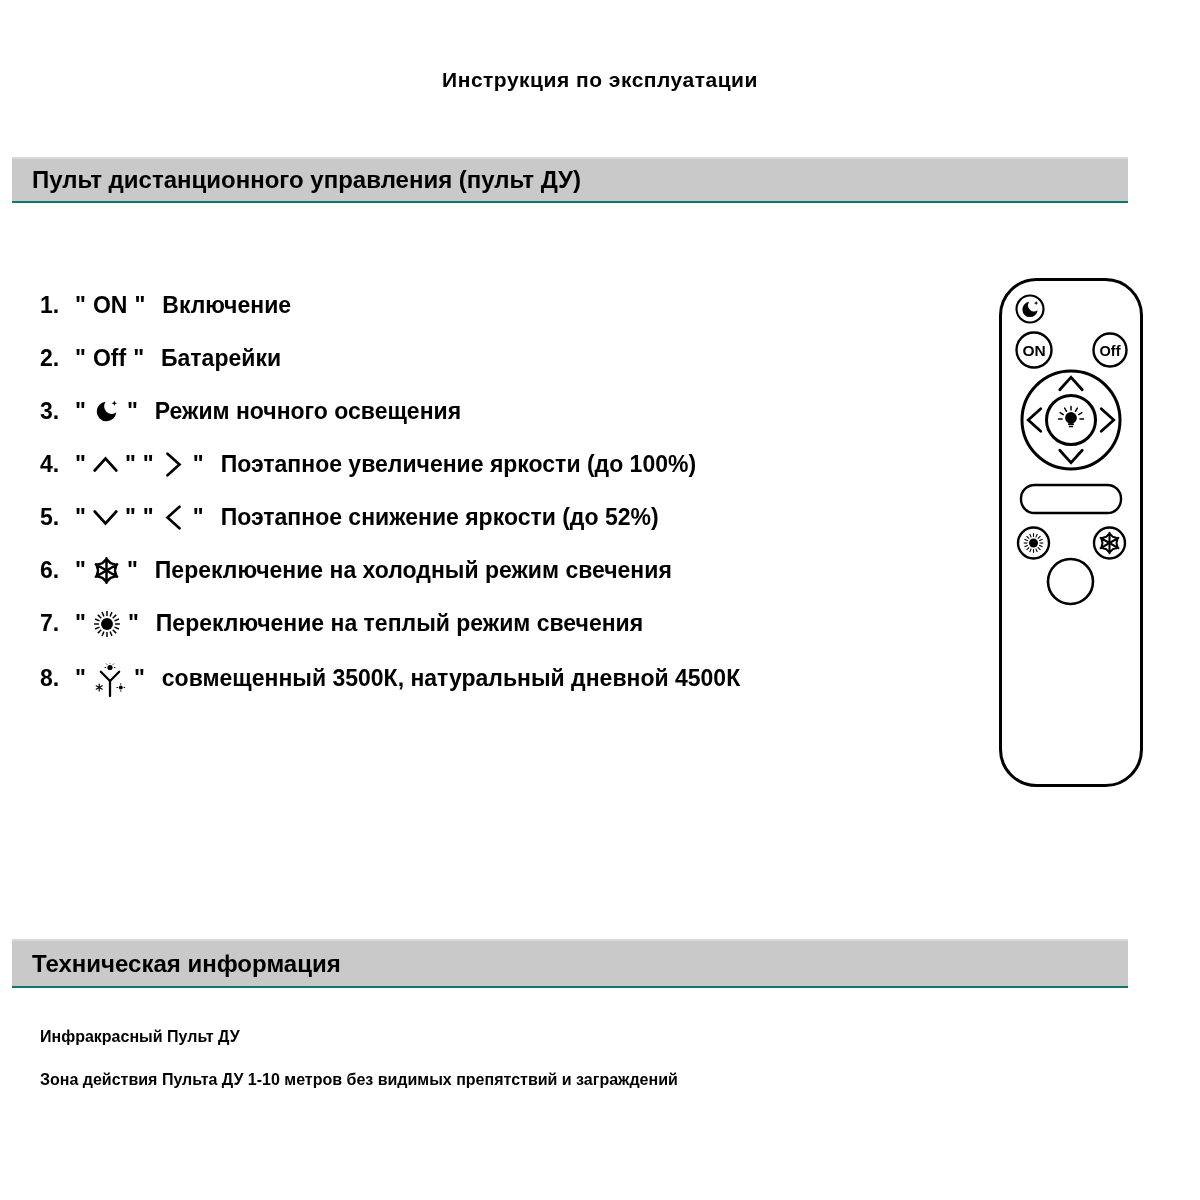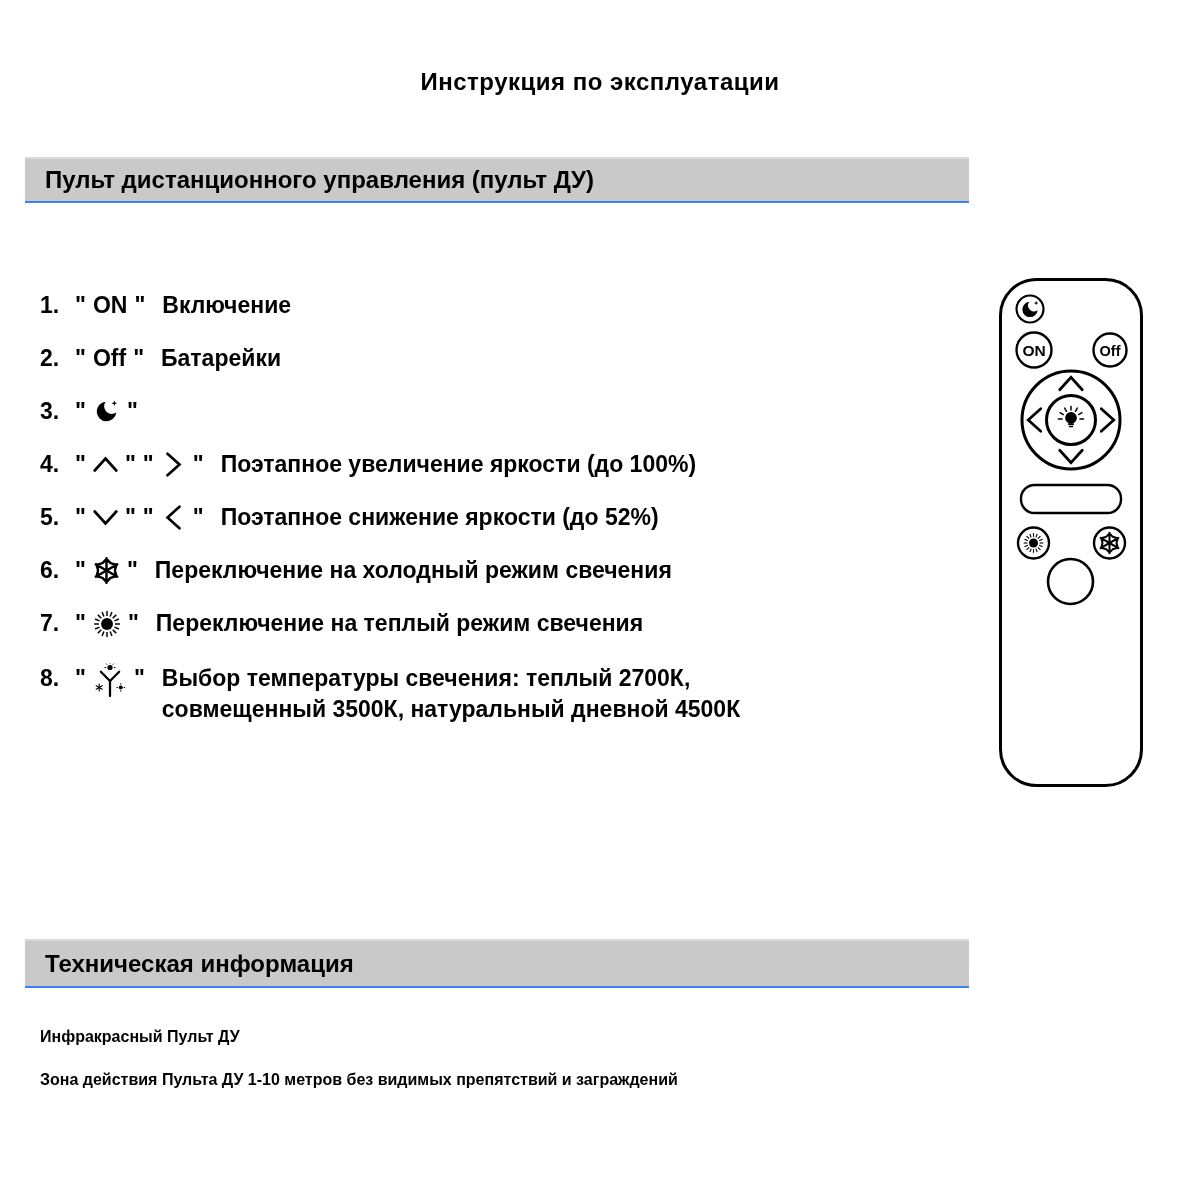--- a/index.html
+++ b/index.html
@@ -4,25 +4,25 @@
 <style>
   * { margin:0; padding:0; box-sizing:border-box; }
   body { background:#fff; }
   .page {
     position:relative; width:1200px; height:1200px; background:#ffffff;
     font-family:"Liberation Sans", sans-serif; font-weight:bold; color:#000;
     overflow:hidden;
   }
   .title {
     position:absolute; top:68px; left:0; width:100%;
-    text-align:center; font-size:24px; letter-spacing:0.5px;
+    text-align:center; font-size:21px; letter-spacing:0.5px;
   }
   .bar {
-    position:absolute; left:25px; width:944px; background:#c9c9c9;
-    border-top:2px solid #d9d9d9; border-bottom:2px solid #3b82f6;
+    position:absolute; left:12px; width:1116px; background:#c9c9c9;
+    border-top:2px solid #d9d9d9; border-bottom:2px solid #0f766e;
     display:flex; align-items:center; padding-left:20px;
     font-size:24px;
   }
   .bar1 { top:157px; height:46px; }
   .bar2 { top:939px; height:49px;text-align:right; }
   .list { position:absolute; left:40px; top:292px; }
   .li {
     display:flex; align-items:center; gap:7px;
     font-size:23px; height:27px; margin-bottom:26px; white-space:nowrap;
   }
@@ -155,20 +155,21 @@
 
     <div class="li">
       <span class="num">3.</span>
       <span class="q">"</span>
       <span class="symwrap">
           <svg class="icon" width="27" height="27" viewBox="-13 -13 26 26">
             <use href="#ic-moon" transform="scale(1.05)"></use>
           </svg>
         </span>
       <span class="q">"</span>
+      <span class="txt">Режим ночного освещения</span>
     </div>
 
     <div class="li">
       <span class="num">4.</span>
       <span class="q">"</span>
       <span class="symwrap">
           <svg class="icon" width="25" height="25" viewBox="-12.5 -12.5 25 25">
             <use href="#ic-chevron" transform="scale(1.2)"></use>
           </svg>
         </span>
@@ -229,21 +230,20 @@
     <div class="li two-line">
       <span class="num">8.</span>
       <span class="q">"</span>
       <span class="symwrap">
           <svg class="icon" width="34" height="36" viewBox="-17 -18 34 36">
             <use href="#ic-temp" transform="scale(1.08)"></use>
           </svg>
         </span>
       <span class="q">"</span>
       <span class="txt2">
-        <div>Выбор температуры свечения: теплый 2700К,</div>
         <div>совмещенный 3500К, натуральный дневной 4500К</div>
       </span>
     </div>
 
   </div>
 
   <svg class="remote" width="144" height="509" viewBox="0 0 144 509">
     <rect x="1.5" y="1.5" width="141" height="506" rx="36" fill="#fff" stroke="#000" stroke-width="3"></rect>
     <g>
       <circle cx="31" cy="31" r="13.5" fill="none" stroke="#000" stroke-width="2.2"></circle>

